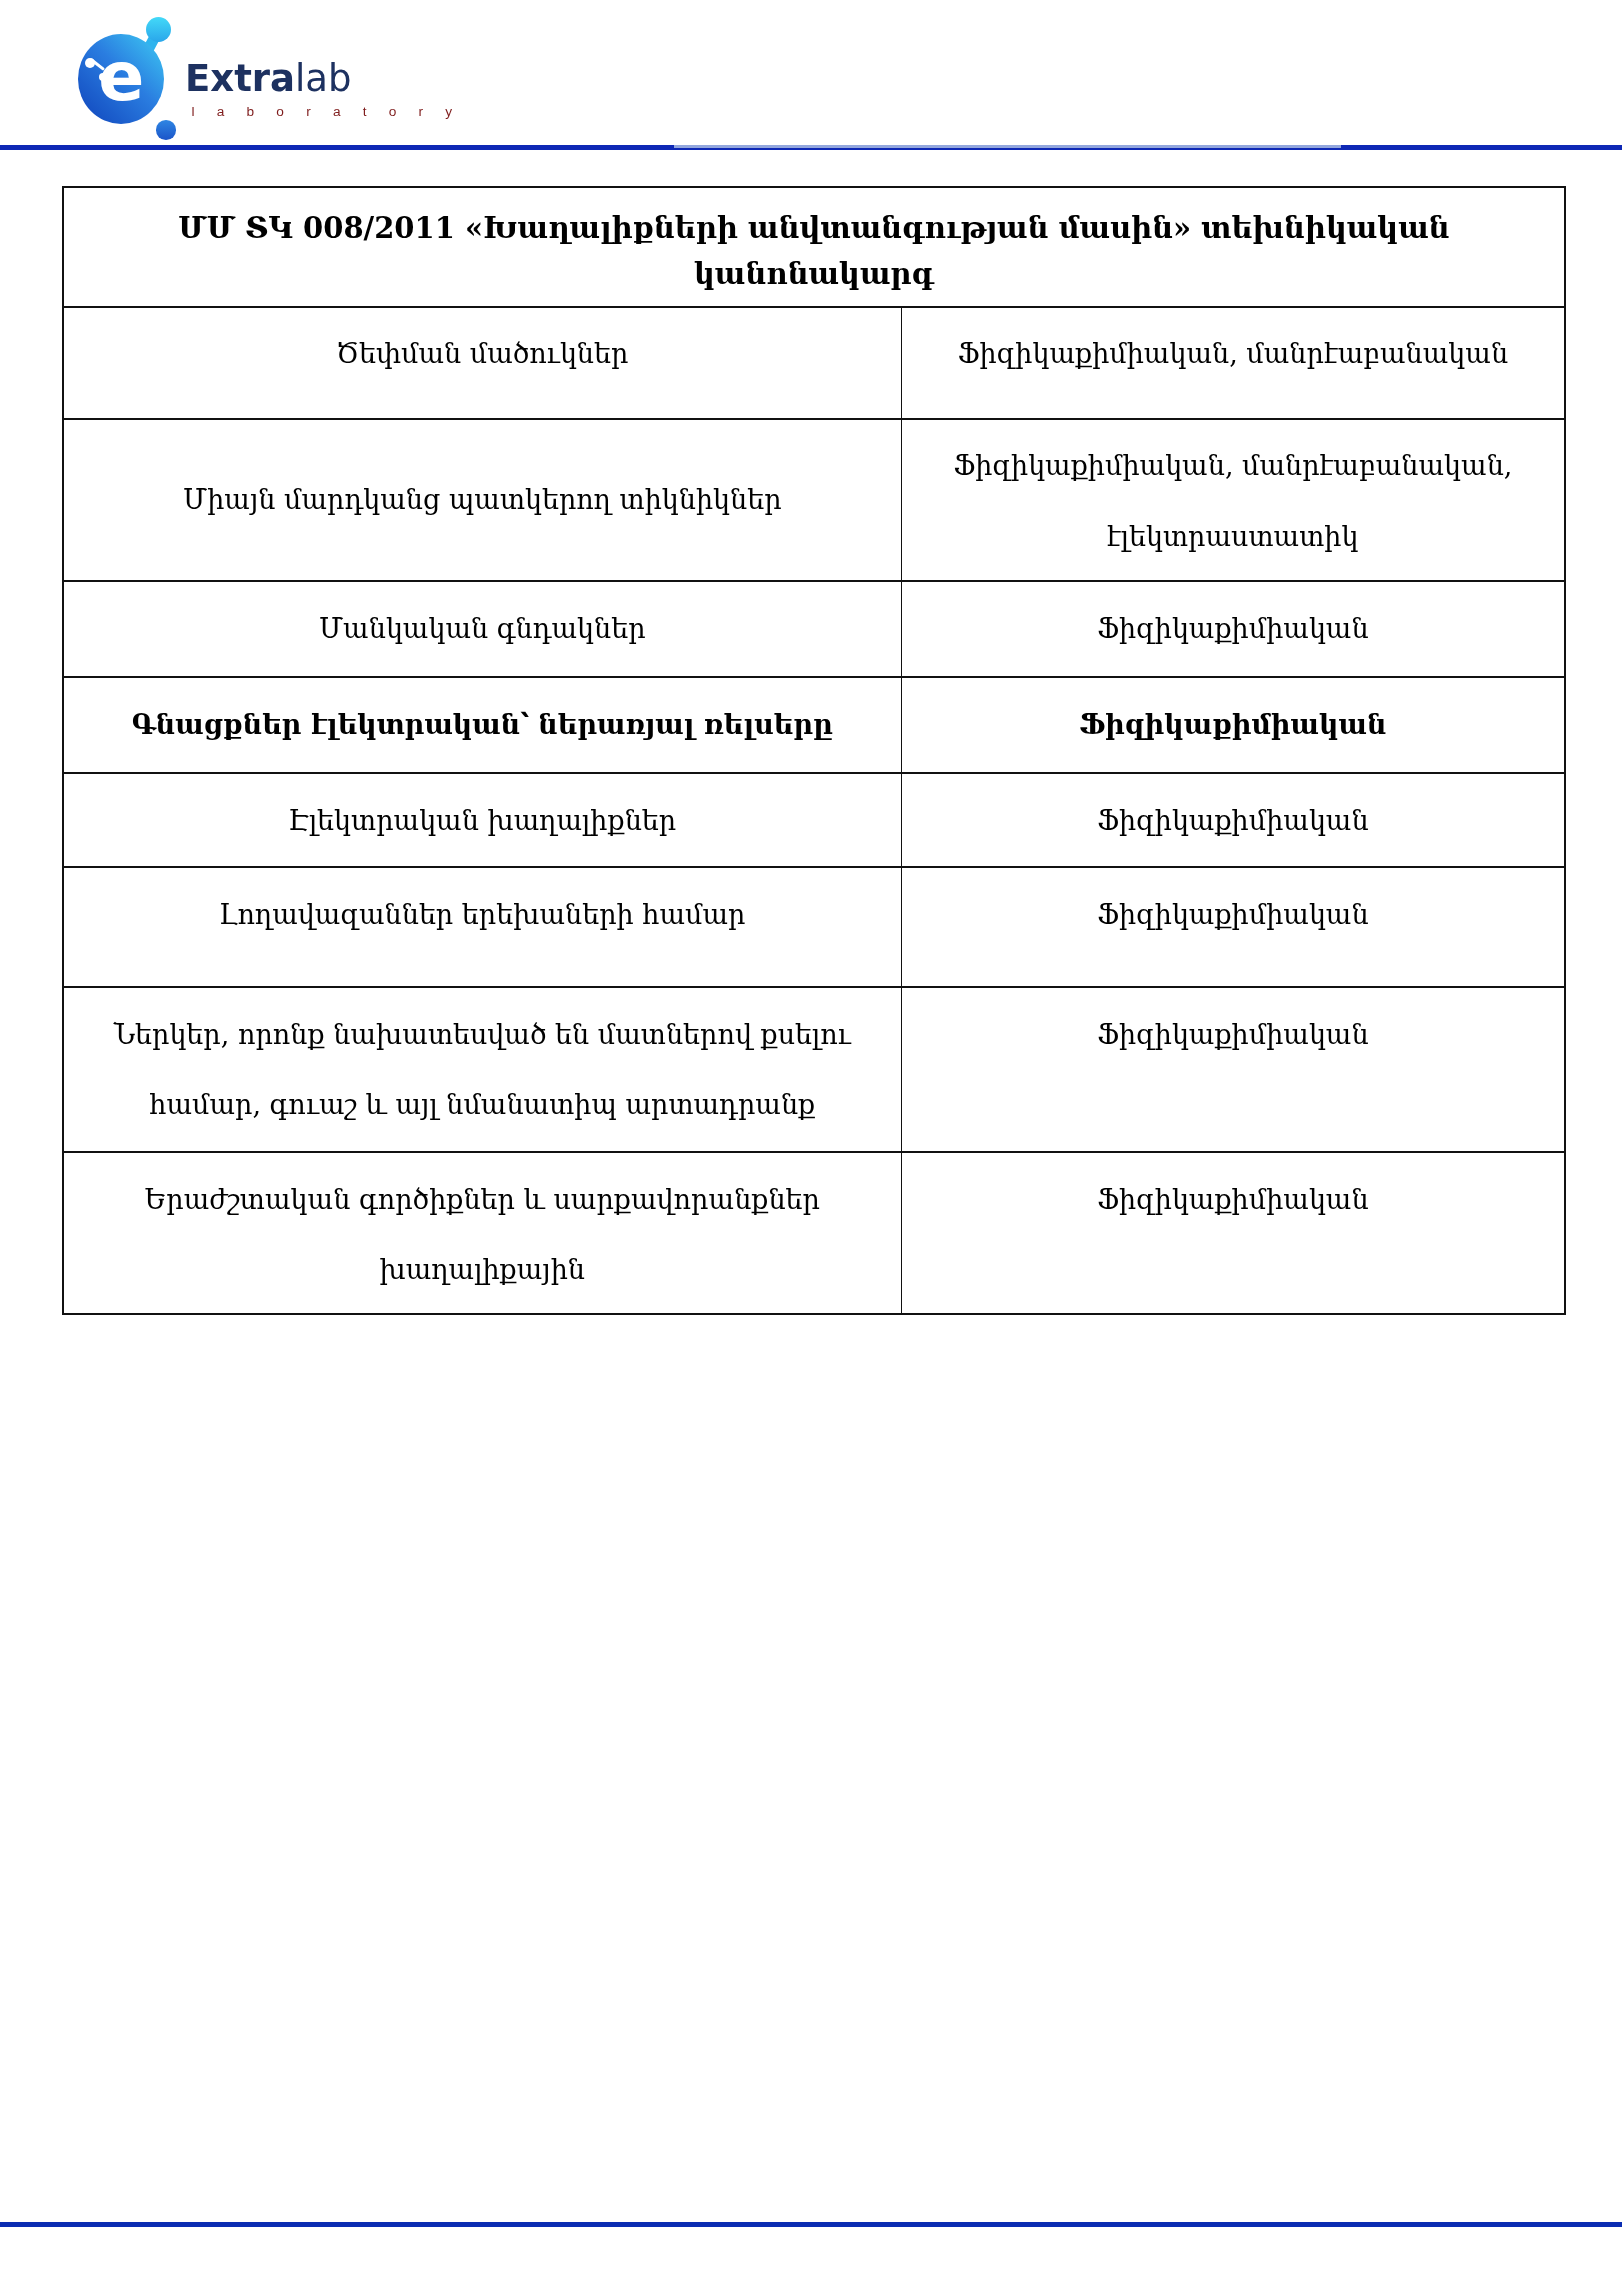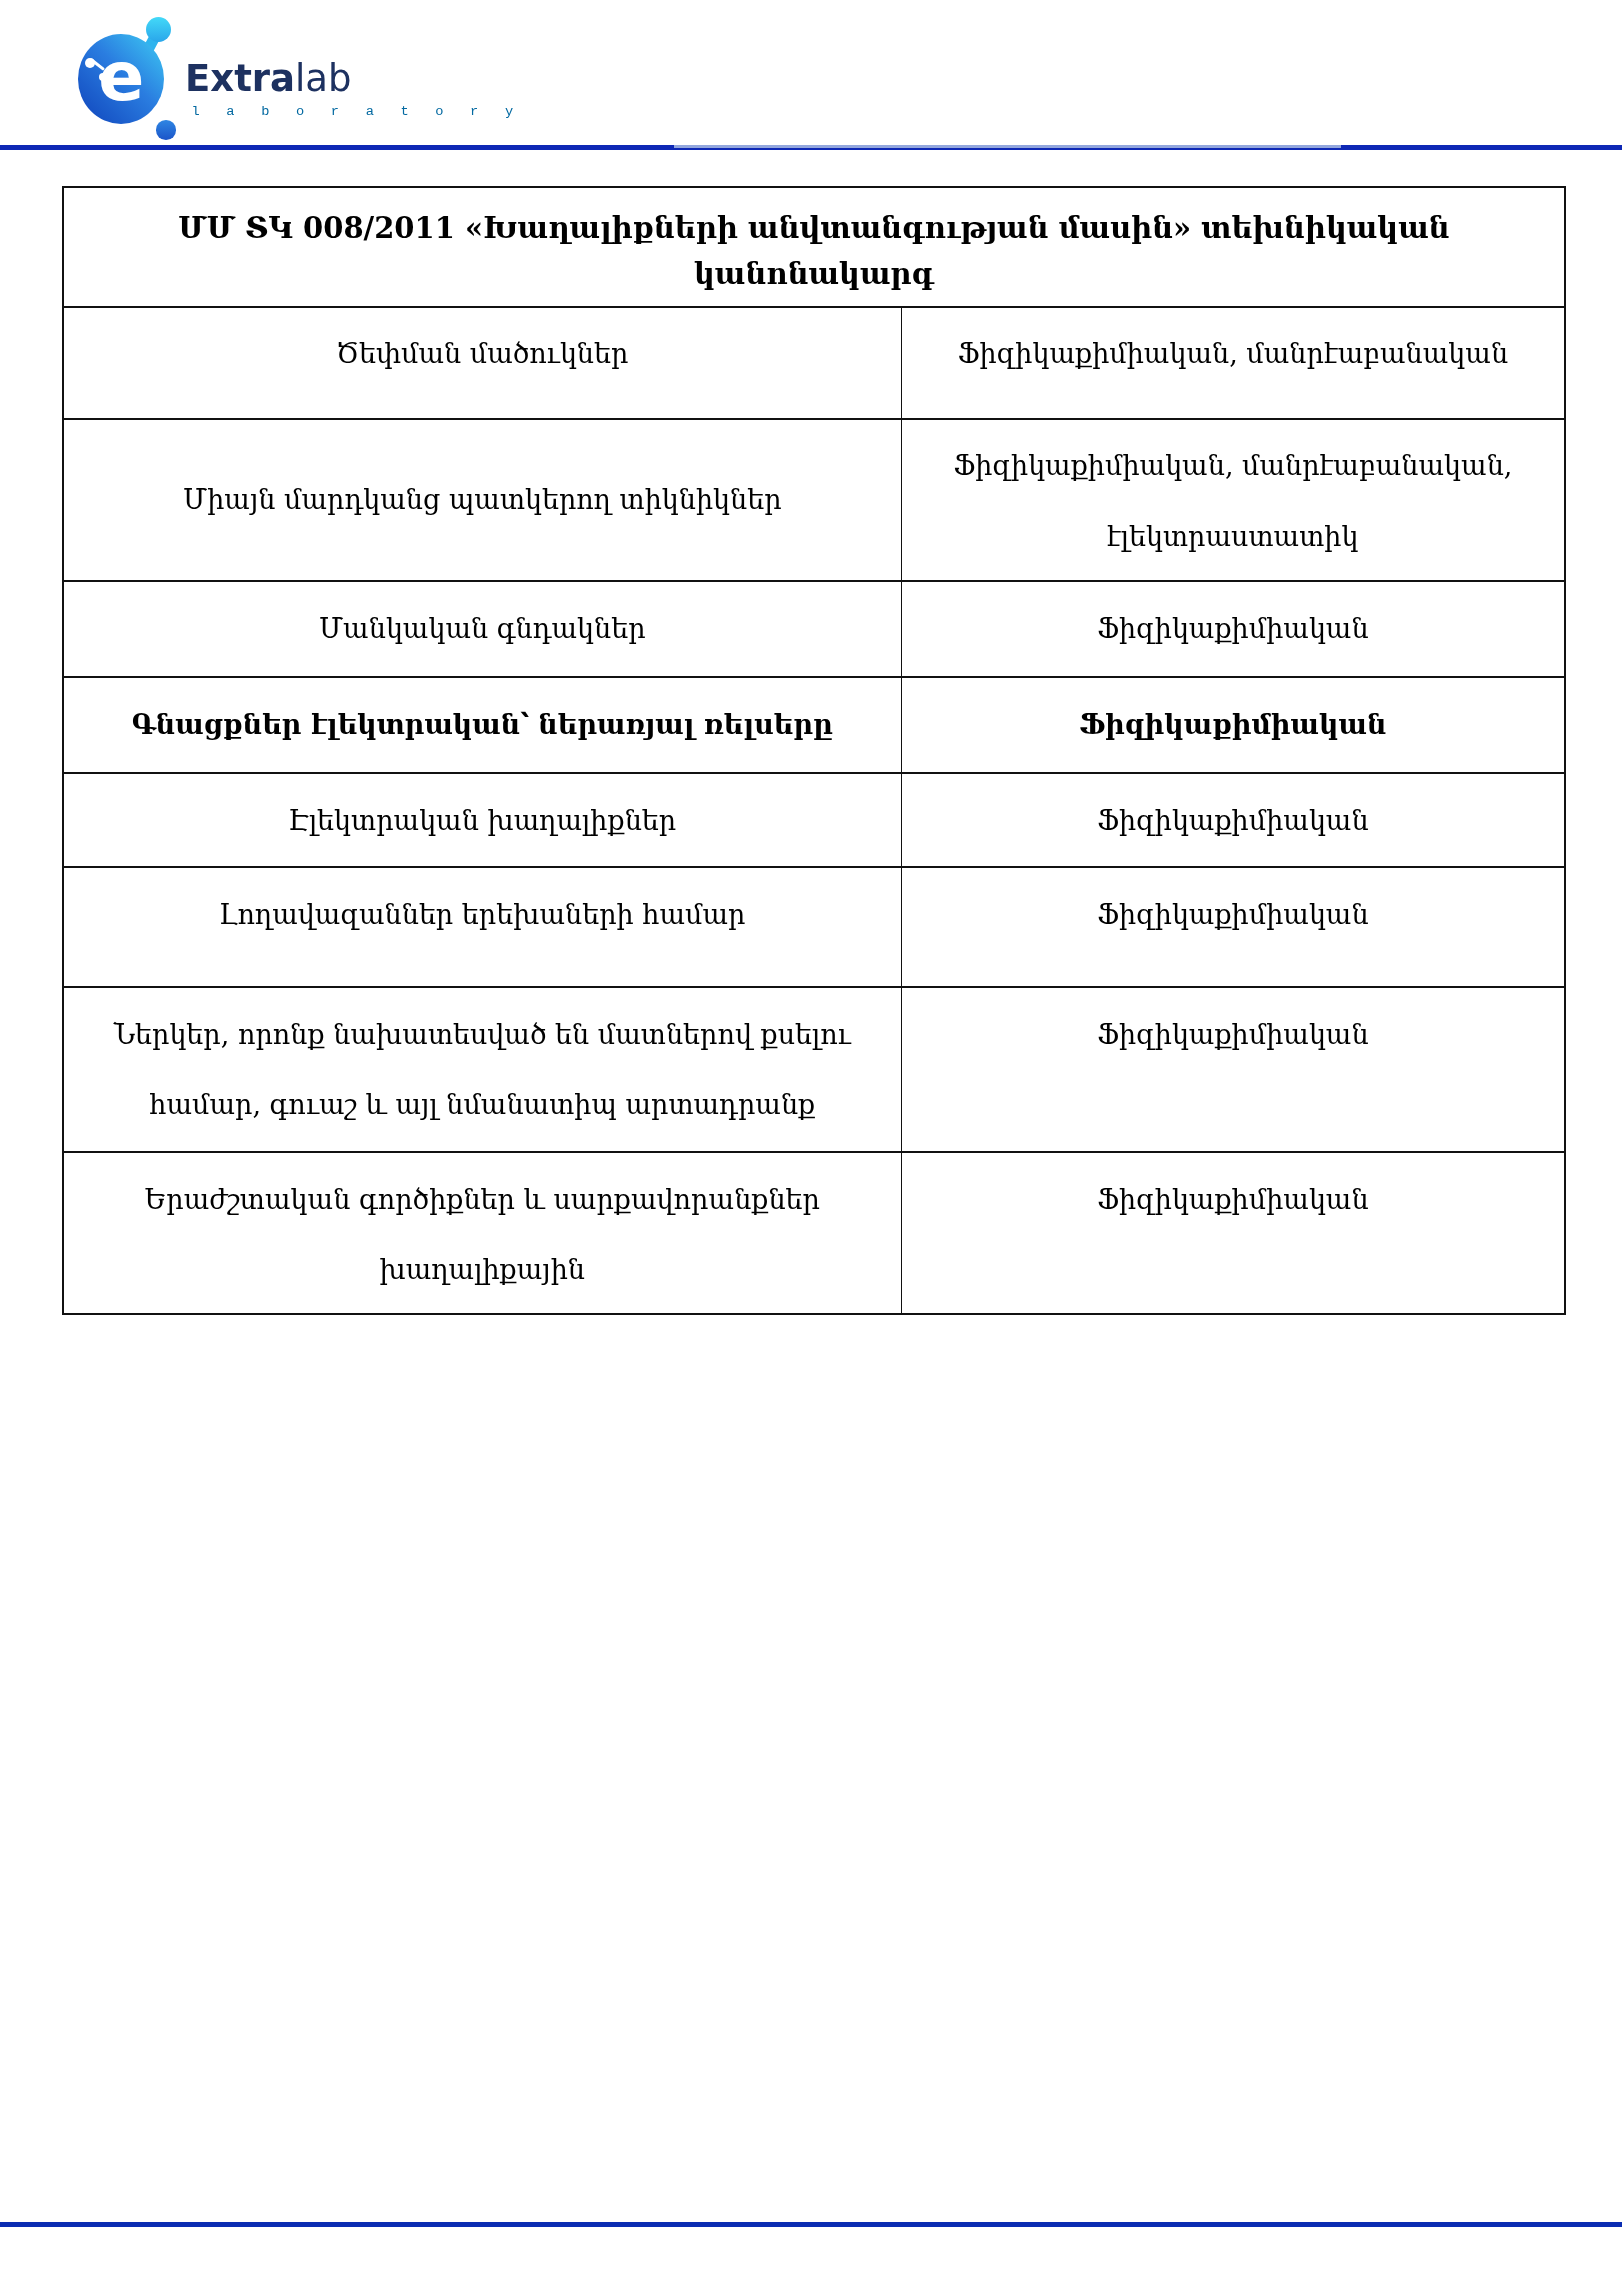--- a/index.html
+++ b/index.html
@@ -45,22 +45,22 @@
   .logo-dot-a { position: absolute; left: 7.9px; top: 41px; width: 9.8px; height: 9.8px; border-radius: 50%; background: #fff; }
   .logo-dot-b { position: absolute; left: 22px; top: 56px; width: 7.9px; height: 7.9px; border-radius: 50%; background: #fff; }
   .logo-dot-link { position: absolute; left: 11.8px; top: 46px; width: 17px; height: 2.6px; background: #fff; transform: rotate(38deg); border-radius: 1.3px; }
 
   .brand-wordmark { position: absolute; left: 108px; top: 42px; width: 209px; }
   .brand-name { font-family: "DejaVu Sans", "Liberation Sans", sans-serif; font-size: 37px; line-height: 1.1; color: #1d3160; letter-spacing: 0px; white-space: nowrap; }
   .brand-name .bold { font-weight: bold; }
   .brand-name .light { font-weight: normal; }
   .brand-subtitle {
     margin-top: 3.9px; margin-left: 6.5px;
-    font-family: Liberation Mono, monospace;
-    font-size: 13.7px; letter-spacing: 9.2px; color: #0369a1; white-space: nowrap;
+    font-family: Liberation Sans, sans-serif;
+    font-size: 13.7px; letter-spacing: 9.2px; color: #7f1d1d; white-space: nowrap;
   }
 
   .header-rule { position: absolute; left: 0; top: 145px; width: 1623px; height: 5.2px; background: #0e28b5; }
   .header-rule-highlight { position: absolute; left: 674px; top: 145px; width: 667px; height: 2.6px; background: #93a7dd; }
 
   
   .regulation-table {
     position: absolute; left: 62px; top: 186px; width: 1502px;
     border-collapse: collapse; table-layout: fixed;
     border: 2.6px solid #111;

